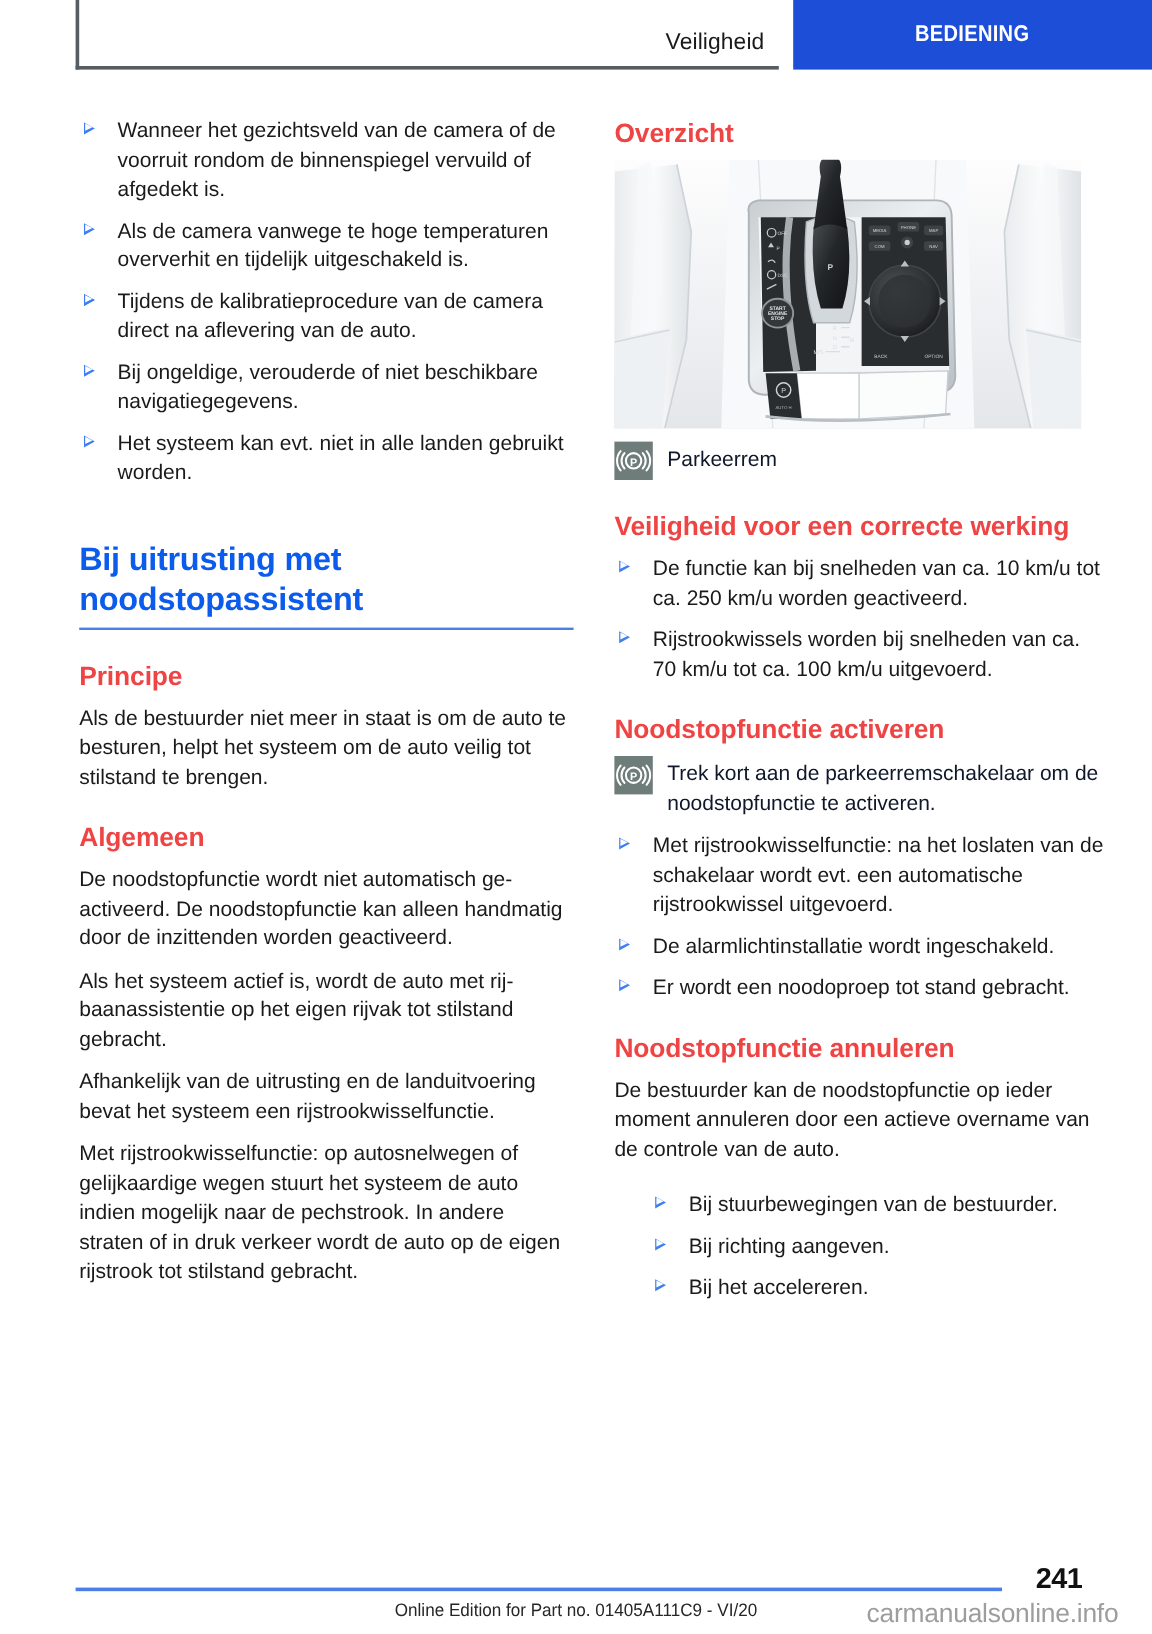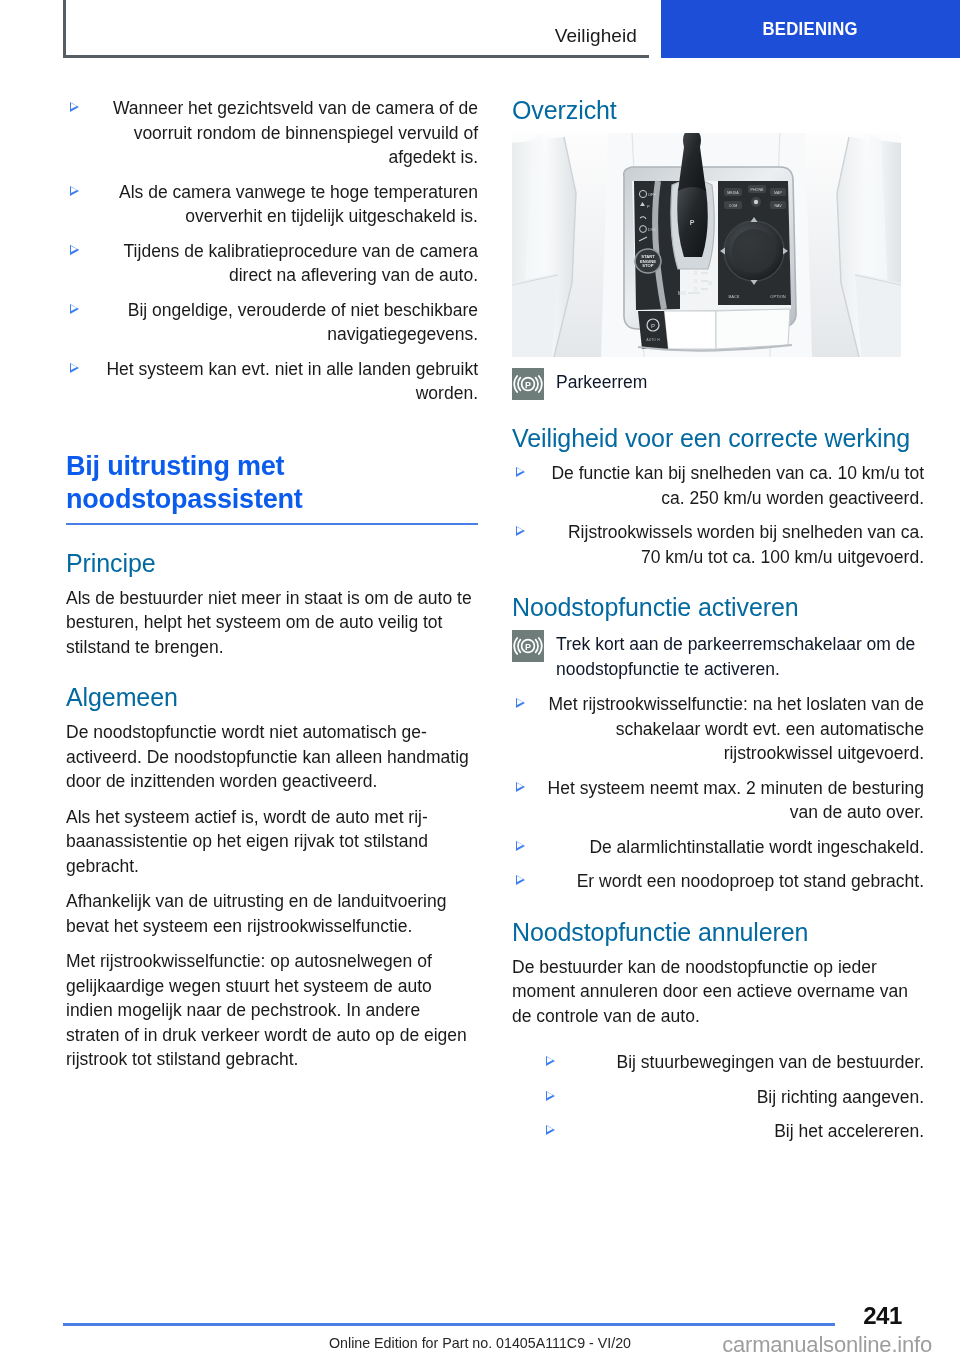--- a/index.html
+++ b/index.html
@@ -83,24 +83,24 @@
     font-size: 27px;
     line-height: 33px;
     font-weight: bold;
     color: #0b5ced;
     margin: 0;
     padding: 0 0 7px 0;
     border-bottom: 2.5px solid #4a7fe8;
     letter-spacing: -0.2px;
   }
   h2.section-title {
-    font-size: 25px;
+    font-size: 22px;
     line-height: 29px;
-    font-weight: normal;
-    color: #0369a1;
+    font-weight: bold;
+    color: #ef4444;
     margin: 0;
     padding: 0;
     letter-spacing: -0.1px;
   }
   p.para {
     font-size: 17.5px;
     line-height: 24.5px;
     margin: 0;
     color: #1a1a1a;
   }
@@ -115,21 +115,20 @@
     margin: 0;
     padding: 0;
   }
   ul.bullets li {
     position: relative;
     padding-left: 32px;
     font-size: 17.5px;
     line-height: 24.5px;
     margin-bottom: 10px;
     color: #1a1a1a;
-    text-align: right;
   }
   ul.bullets li:last-child { margin-bottom: 0; }
   ul.bullets li .tri {
     position: absolute;
     left: 4px;
     top: 6px;
     width: 0;
     height: 0;
     border-top: 5.5px solid transparent;
     border-bottom: 5.5px solid transparent;
@@ -453,21 +452,20 @@
           <path d="M26.8 8.0 A12.2 12.2 0 0 1 26.8 24.0" fill="none" stroke="#ffffff" stroke-width="1.7" stroke-linecap="round"></path>
         </svg>
       </div>
       <div class="symbol-text">Trek kort aan de parkeerremschakelaar om de noodstopfunctie te activeren.</div>
     </div>
 
     <div class="spacer-para"></div>
 
     <ul class="bullets">
       <li><span class="tri"></span><span>Met rijstrookwisselfunctie: na het loslaten van de schakelaar wordt evt. een automatische rijstrookwissel uitgevoerd.</span></li>
-      <li><span class="tri"></span><span>Het systeem neemt max. 2 minuten de be­sturing van de auto over.</span></li>
       <li><span class="tri"></span><span>De alarmlichtinstallatie wordt ingeschakeld.</span></li>
       <li><span class="tri"></span><span>Er wordt een noodoproep tot stand gebracht.</span></li>
     </ul>
 
     <div class="spacer-section"></div>
 
     <h2 class="section-title">Noodstopfunctie annuleren</h2>
     <div class="spacer-after-title"></div>
     <p class="para">De bestuurder kan de noodstopfunctie op ieder moment annuleren door een actieve overname van de controle van de auto.</p>
     <div class="spacer-para"></div>

